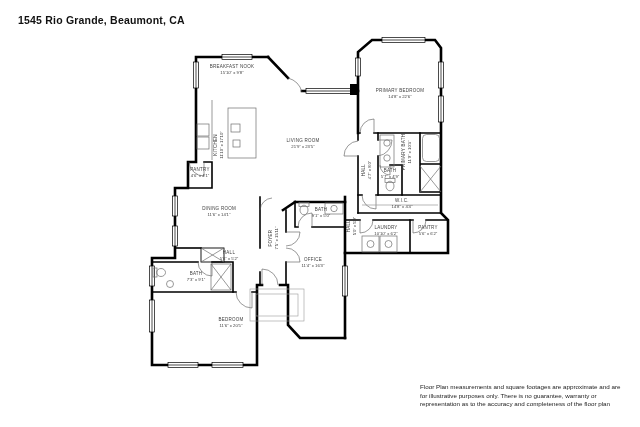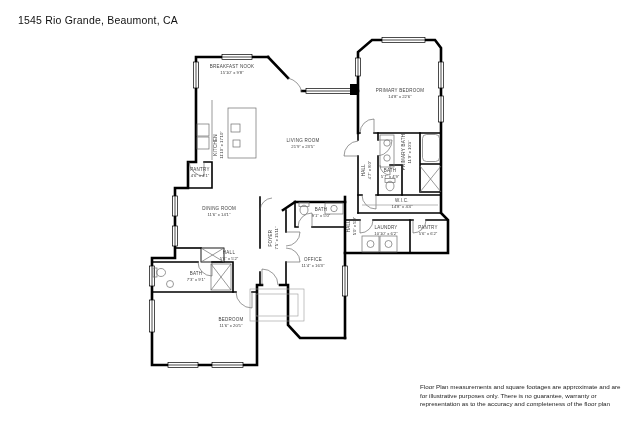--- a/index.html
+++ b/index.html
@@ -1,18 +1,18 @@
 <!DOCTYPE html>
 <html><head>
 <meta charset="utf-8">
 <style>
   html,body{margin:0;padding:0;background:#fff;}
   .screen{position:relative;width:640px;height:427px;background:#ffffff;overflow:hidden;
           font-family:"Liberation Sans",sans-serif;}
-  .page-title{position:absolute;left:18px;top:14px;font-size:10.5px;font-weight:normal;
+  .page-title{position:absolute;left:18px;top:14px;font-size:10.5px;font-weight:bold;
               color:#111;letter-spacing:.2px;white-space:nowrap;}
   .plan{position:absolute;left:0;top:0;width:640px;height:427px;}
   .plan svg{position:absolute;left:0;top:0;}
   .room-label{position:absolute;white-space:nowrap;text-align:center;color:#3d3d3d;
               line-height:1.3;transform-origin:center center;}
   .room-label .rn{font-size:9px;letter-spacing:.5px;}
   .room-label .rd{font-size:8.5px;}
   .disclaimer{position:absolute;left:420px;top:383px;width:360px;font-size:10.8px;
               line-height:1.33;color:#222;transform:scale(0.58);transform-origin:left top;}
 </style>

